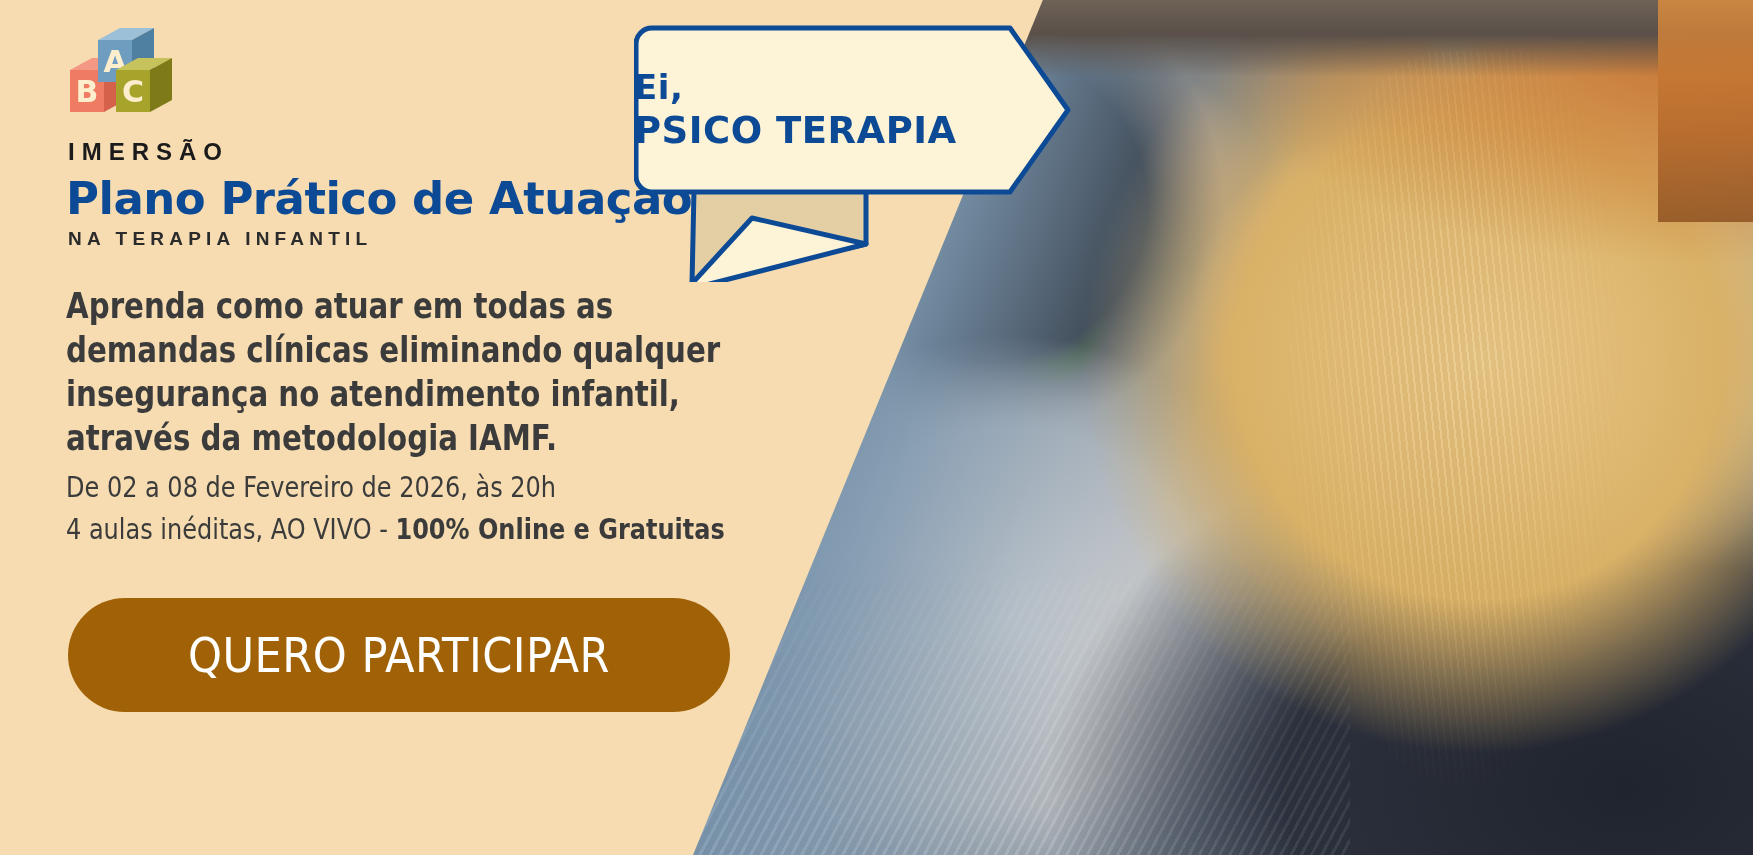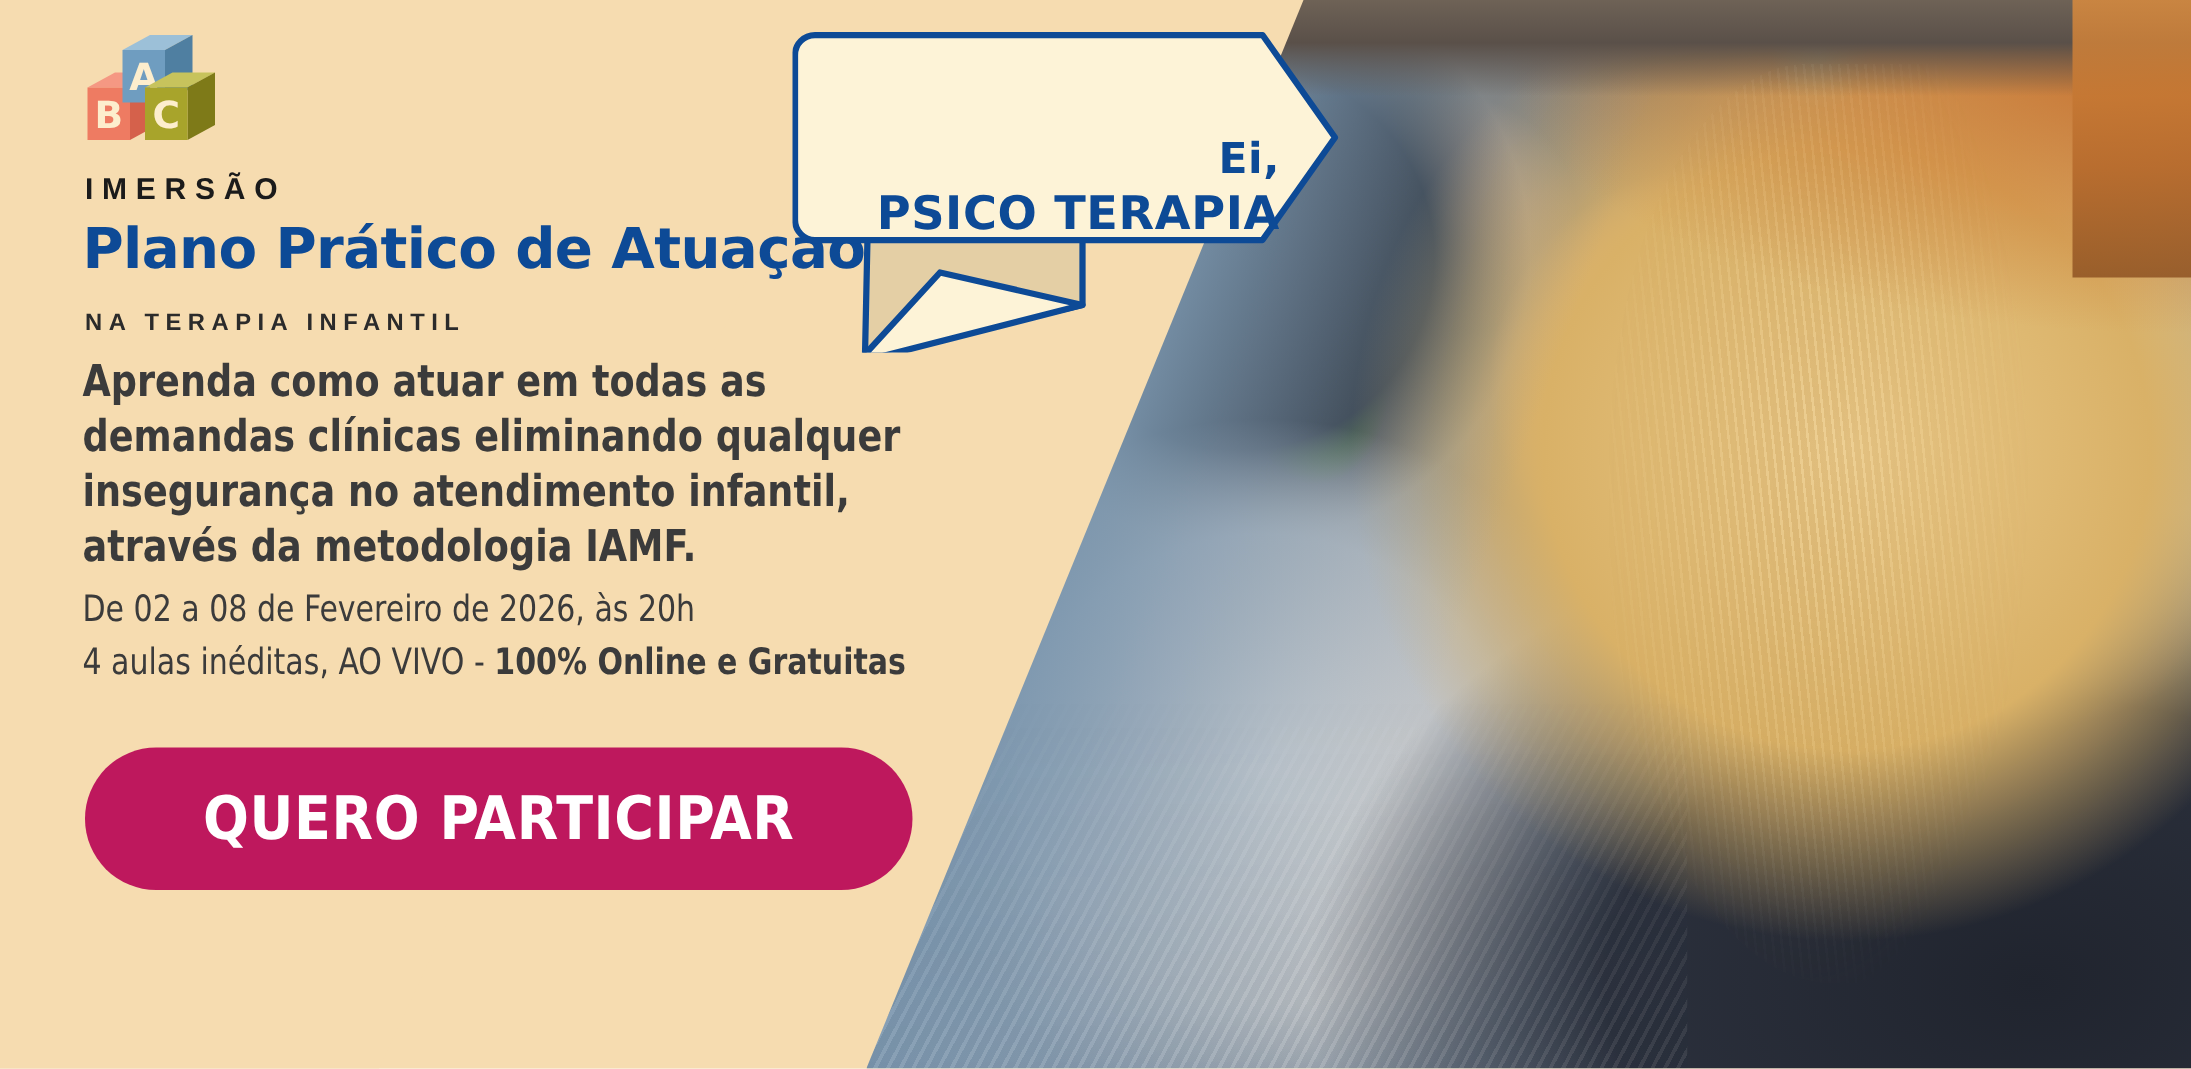--- a/index.html
+++ b/index.html
@@ -117,21 +117,20 @@
     font-size:45px; font-weight:700; letter-spacing:-.5px;
     color:#0d4a96;
     font-family:"DejaVu Sans", sans-serif;
     white-space:nowrap;
     text-align:right;
   }
   .subline {
     position:absolute; left:68px; top:228px;
     font-size:19px; font-weight:600; letter-spacing:5.2px;
     color:#2b2b2b;
-    margin-top:20px;
   }
 
   .lede {
     position:absolute; left:66px; top:284px;
     width:760px;
     font-size:35px; line-height:1.26;
     font-weight:700;
     color:#3b3b3b;
     font-family:"DejaVu Sans Condensed","Liberation Sans Narrow","Liberation Sans", sans-serif;
     transform:scaleX(.93);
@@ -149,46 +148,45 @@
   }
   .detail-1 { top:470px; }
   .detail-2 { top:512px; }
   .detail b { font-weight:700; }
 
   
   .cta {
     position:absolute;
     left:68px; top:598px;
     width:662px; height:114px;
-    background:#be185d;
+    background:#a16207;
     border:none; border-radius:58px;
     color:#ffffff;
-    font-size:48px; font-weight:700; letter-spacing:.5px;
+    font-size:48px; font-weight:400; letter-spacing:.5px;
     font-family:"DejaVu Sans Condensed","Liberation Sans Narrow","Liberation Sans", sans-serif;
     display:flex; align-items:center; justify-content:center;
     cursor:pointer;
   }
 
   
   .bubble {
     position:absolute;
     left:634px; top:22px;
     width:440px; height:260px;
   }
   .bubble svg { position:absolute; inset:0; width:440px; height:260px; }
   .bubble-text {
     position:absolute;
     left:0; top:44px; width:390px;
-    text-align:right;
+    text-align:left;
     color:#0d4a96;
     font-family:"DejaVu Sans", sans-serif;
     font-weight:700;
     line-height:1.24;
     pointer-events:none;
-    margin-top:40px;
   }
   .bubble-l1 { font-size:34px; letter-spacing:.5px; }
   .bubble-l2 { font-size:37px; letter-spacing:.5px; }
 </style>
 </head>
 <body>
 
 <div class="banner">
 
   <div class="photo-wrap">

